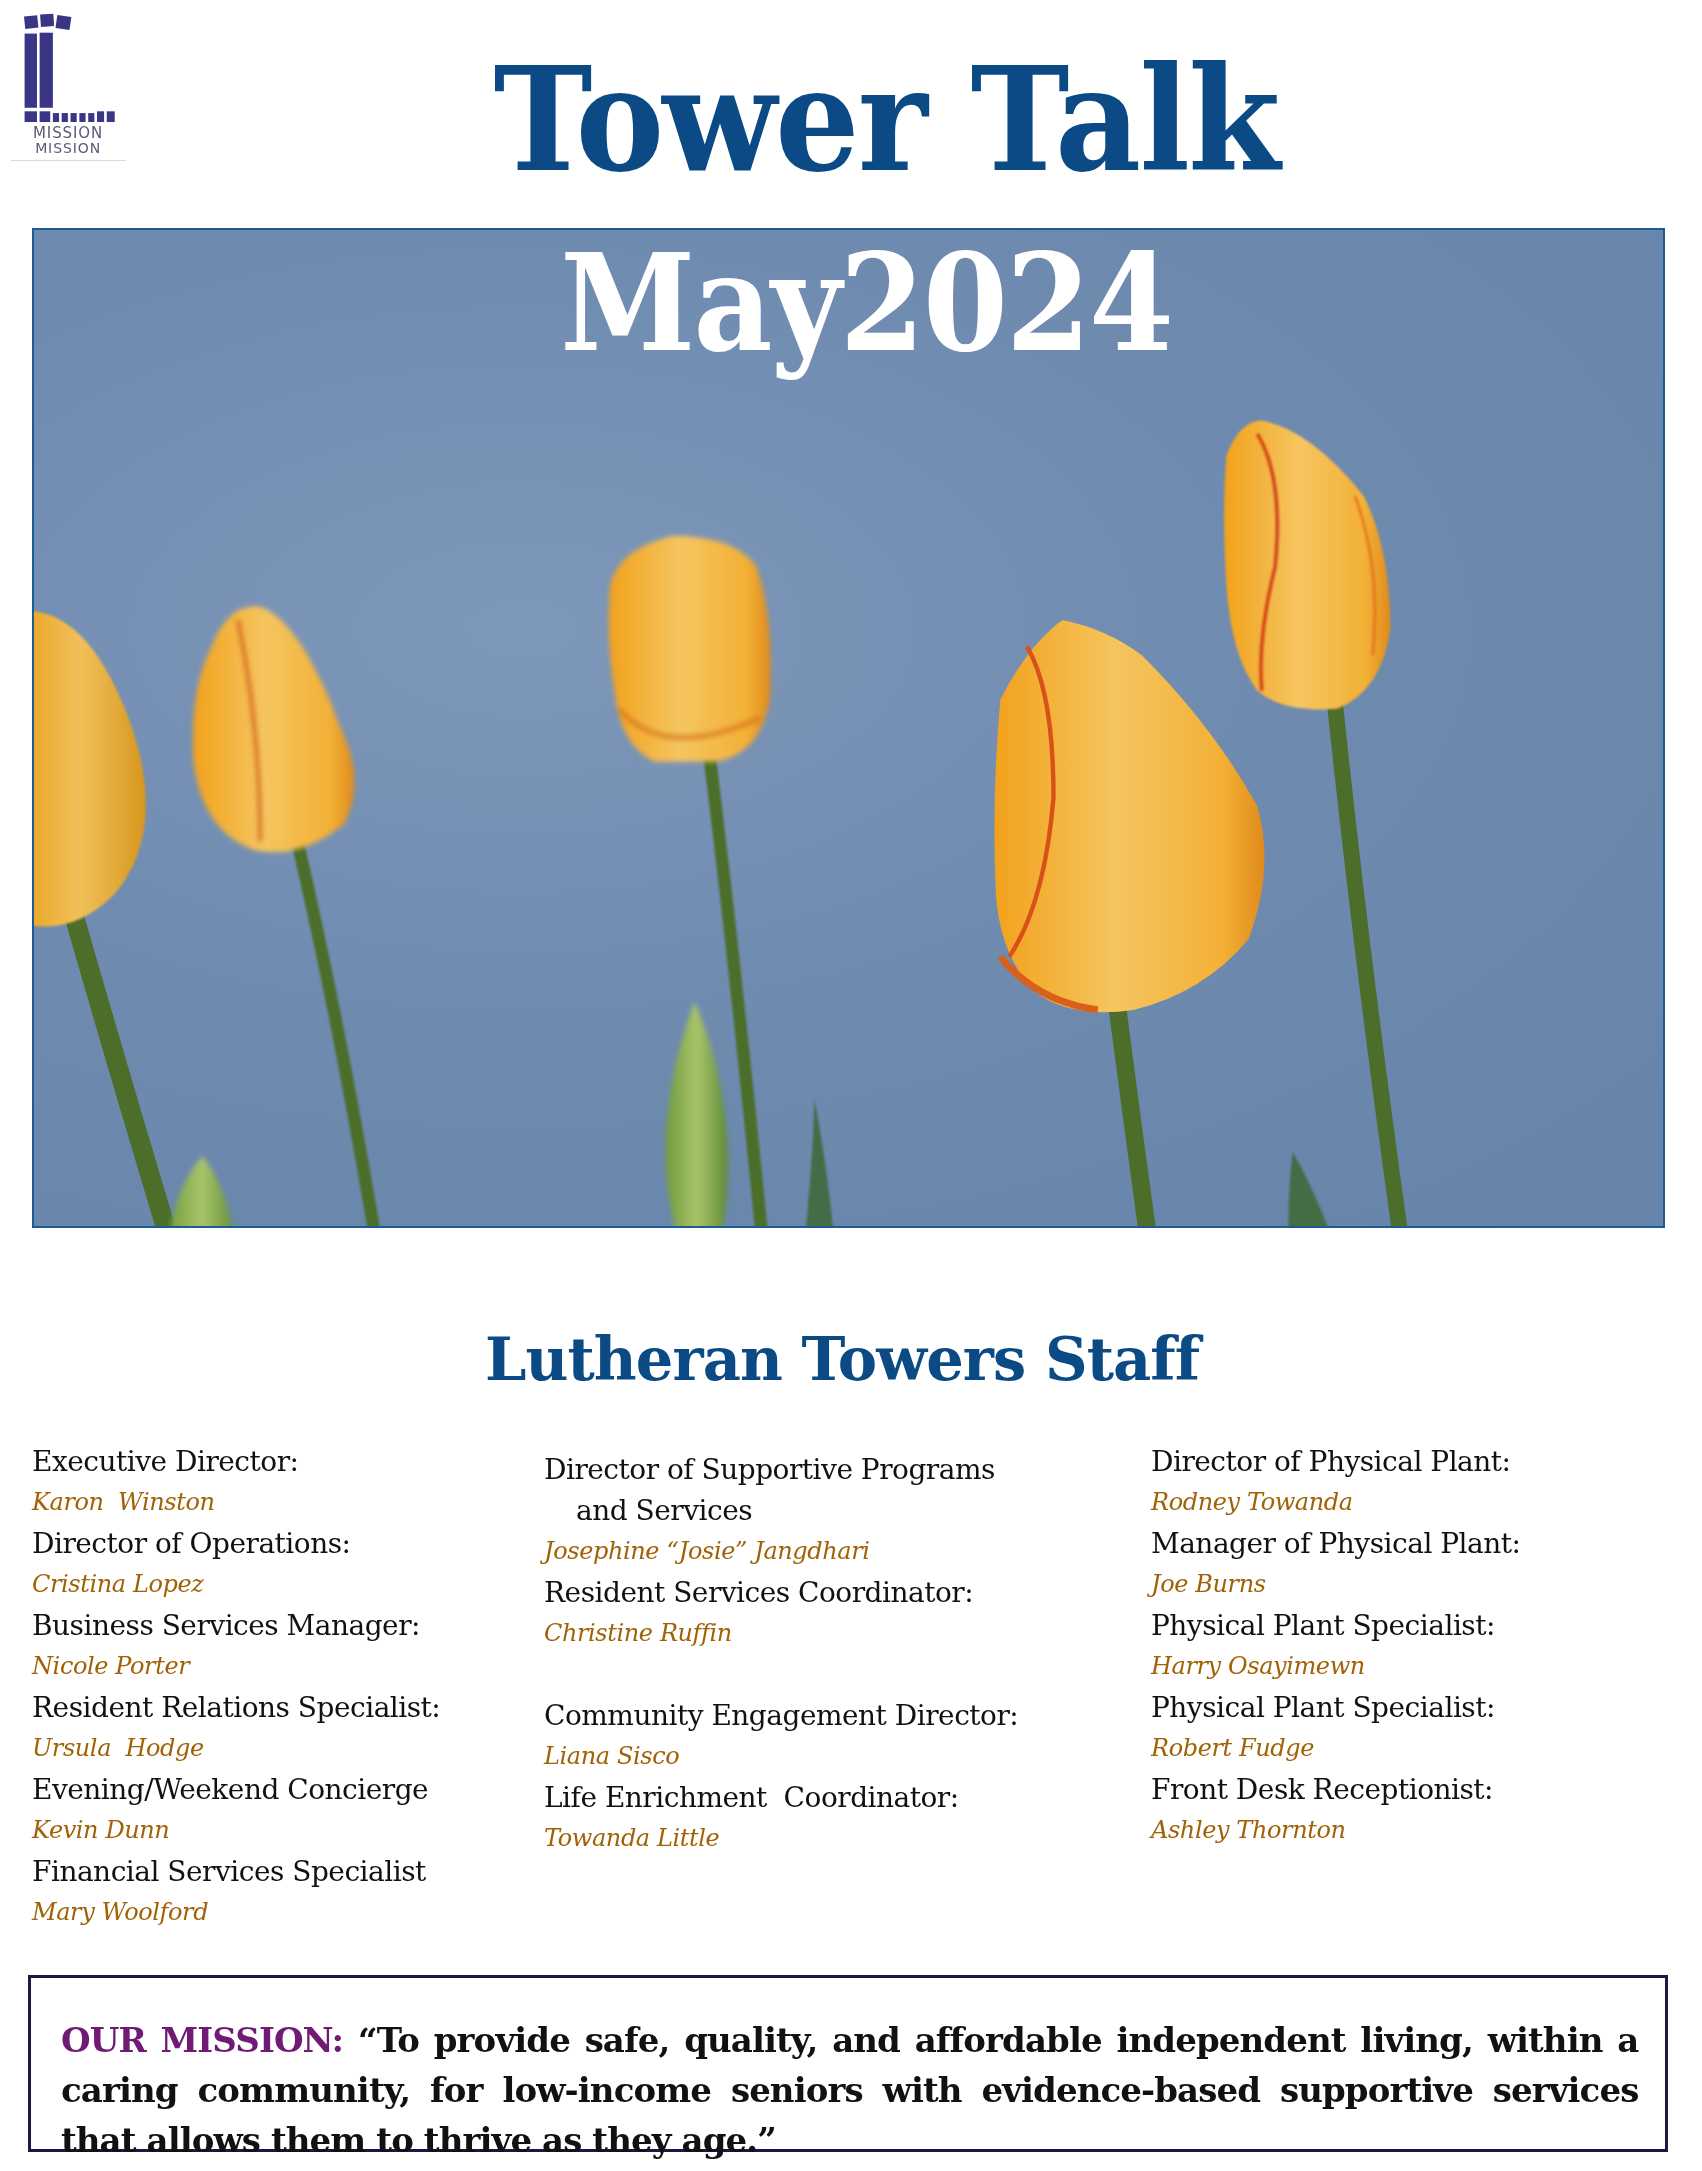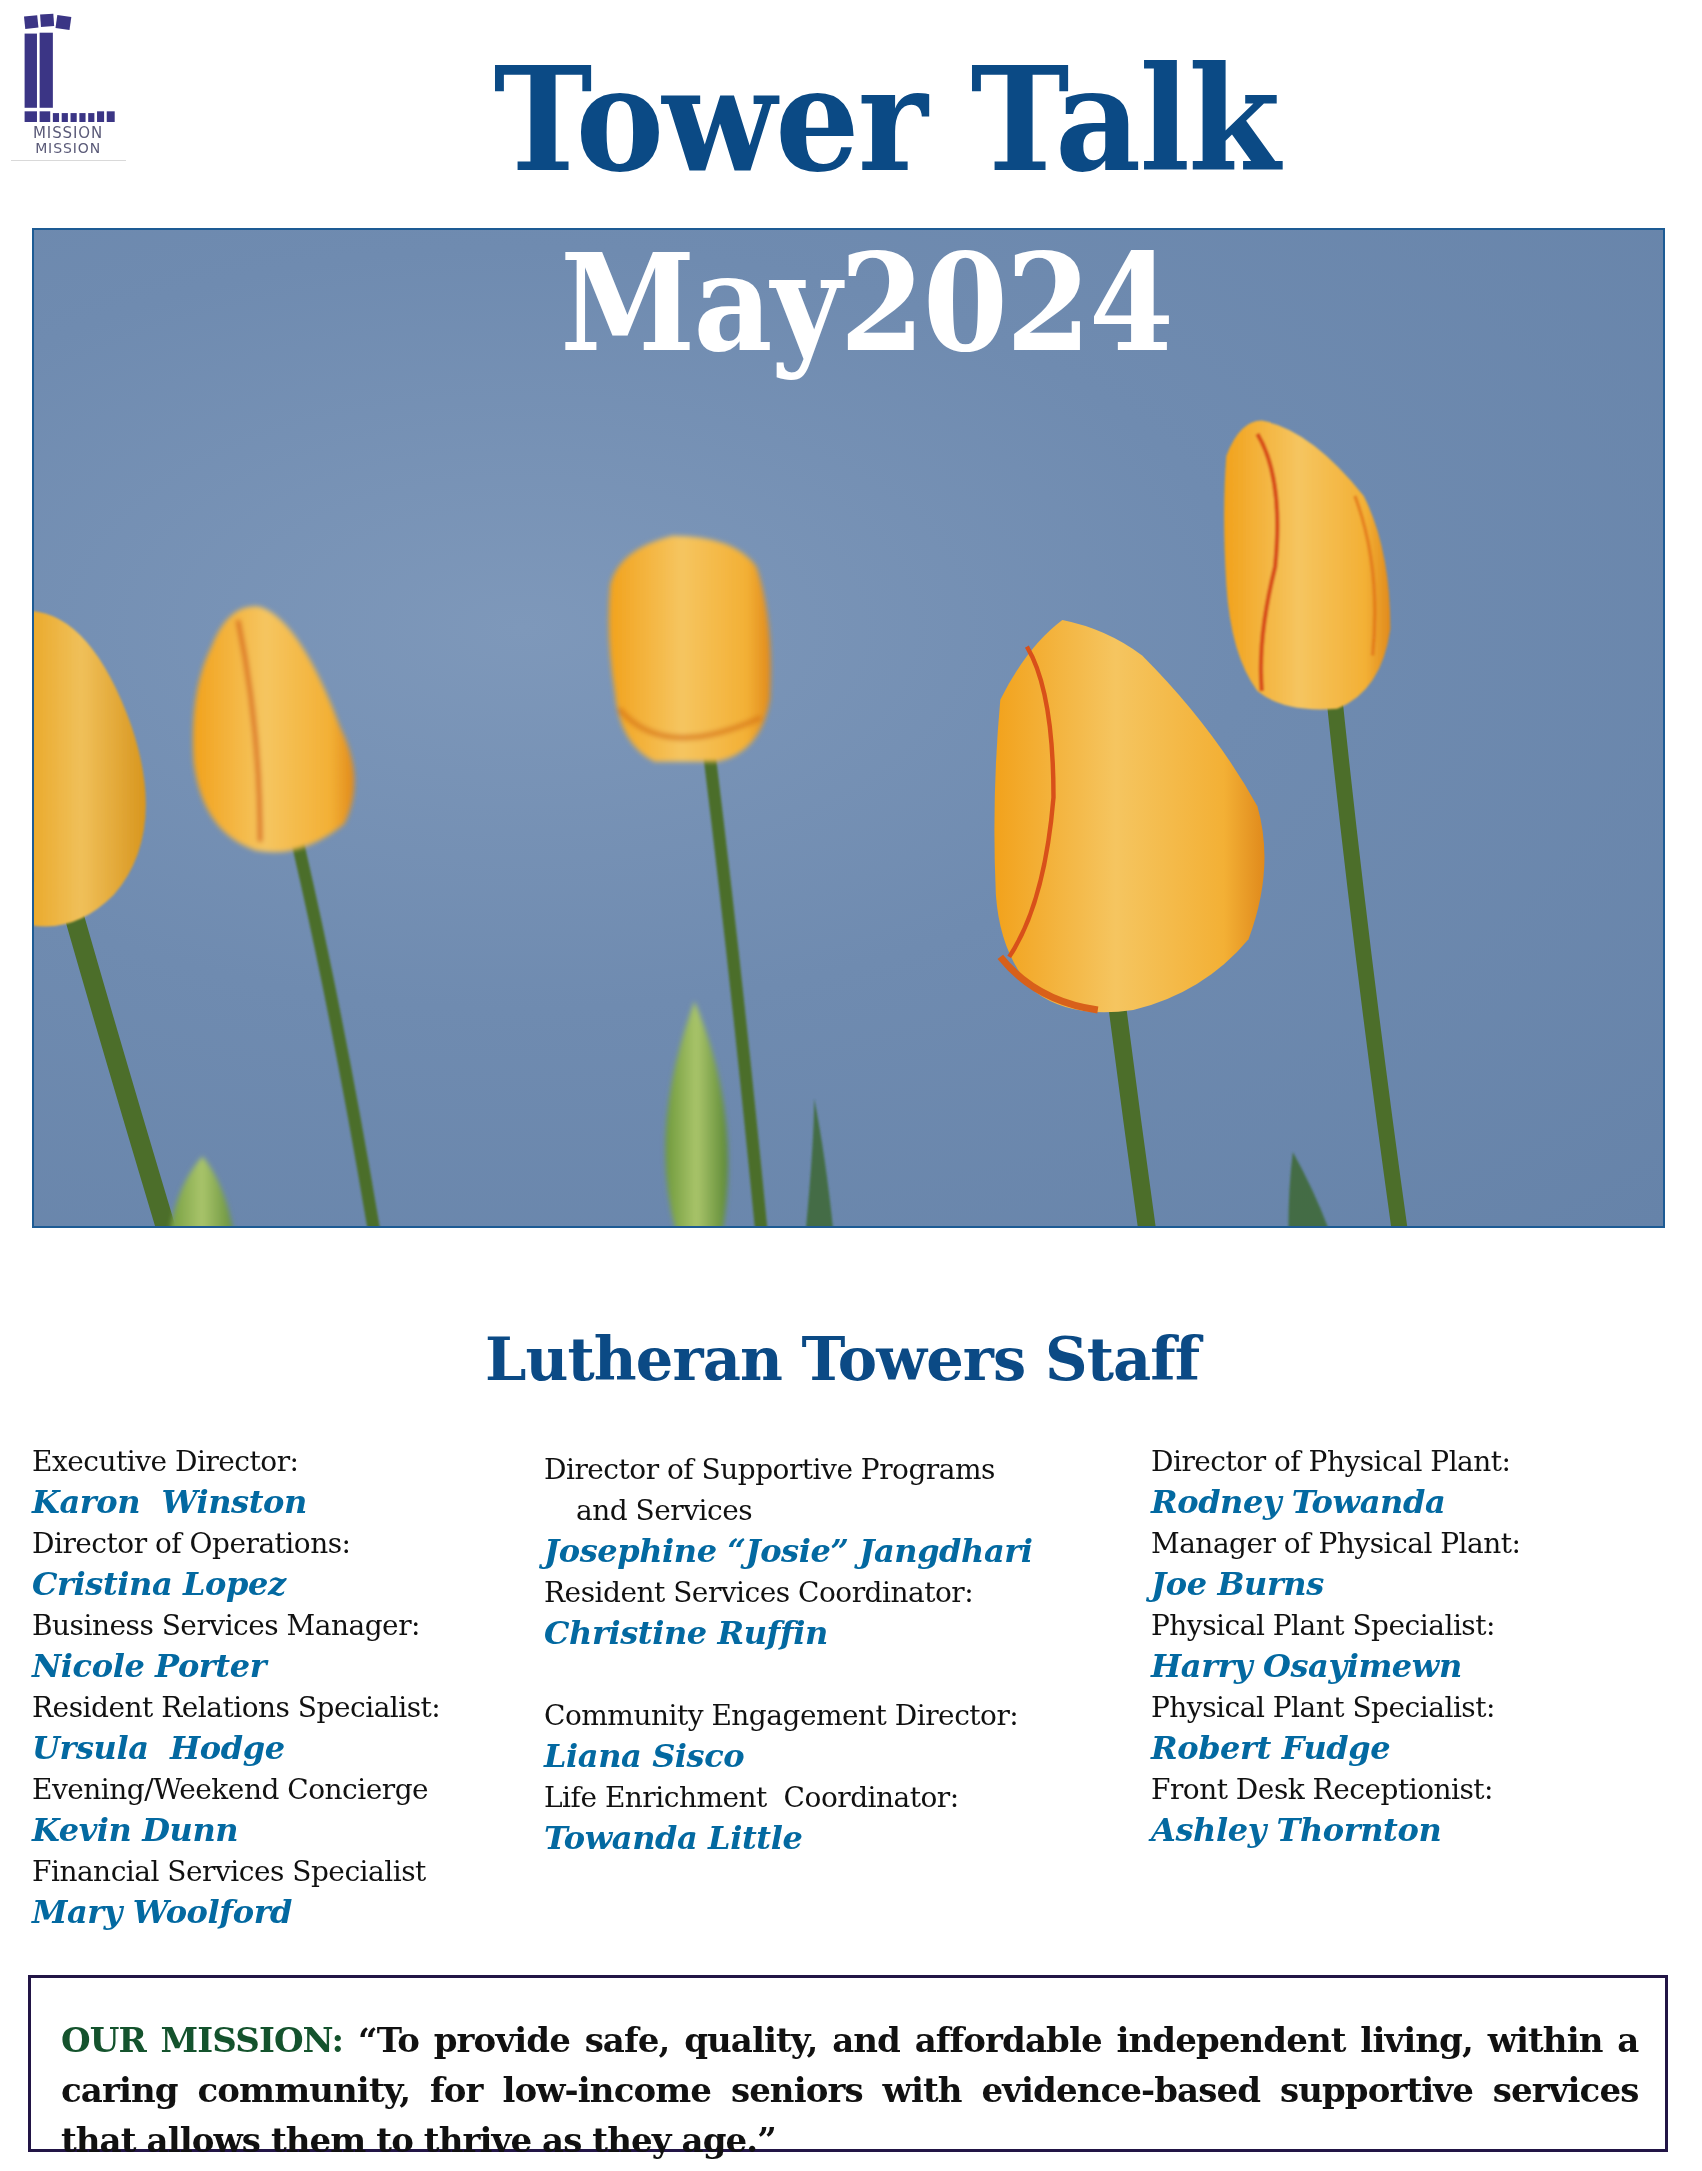--- a/index.html
+++ b/index.html
@@ -34,31 +34,31 @@
       font-family: "DejaVu Serif", serif; font-weight: bold; font-size: 59px; line-height: 1;
       color: #0b4a85; letter-spacing: -0.9px; transform: translateX(-8.9px); }
 
     
     .staff-col { position: absolute; top: 1441px; }
     .staff-col.c1 { left: 32px; }
     .staff-col.c2 { left: 544px; top: 1449px; }
     .staff-col.c3 { left: 1151px; }
     .staff-entry .role { display: block; font-family: "DejaVu Serif", serif; font-size: 28px;
       line-height: 41px; color: #111; letter-spacing: -0.5px; white-space: pre; }
-    .staff-entry .name { display: block; font-family: "DejaVu Serif", serif; font-size: 32px;
-      line-height: 41px; color: #0369a1; font-weight: bold; font-style: italic; letter-spacing: -0.4px; white-space: pre; }
+    .staff-entry .name { display: block; font-family: "DejaVu Serif", serif; font-size: 24px;
+      line-height: 41px; color: #a16207; font-weight: normal; font-style: italic; letter-spacing: -0.4px; white-space: pre; }
     .staff-entry .role.indent { padding-left: 32px; }
     .spacer { display: block; height: 41px; }
 
     
     .mission { position: absolute; left: 28px; top: 1975px; width: 1640px; height: 177px;
       border: 3.5px solid #221546; padding: 37px 26.6px 0 30px; }
     .mission p { font-family: "DejaVu Serif", serif; font-weight: bold; font-size: 34px;
       line-height: 50px; text-align: justify; color: #111; letter-spacing: -0.9px; }
-    .mission .label { color: #14532d; }
+    .mission .label { color: #701a75; }
   </style>
 </head>
 <body>
 
 <div class="logo">
   <svg width="106" height="115" viewBox="0 0 120 130">
     <g fill="#3b3585">
       <rect x="12" y="10" width="15" height="14" transform="rotate(-6 19 17)"></rect>
       <rect x="30" y="8" width="15" height="14" transform="rotate(-4 37 15)"></rect>
       <rect x="48" y="10" width="16" height="15" transform="rotate(8 56 17)"></rect>

